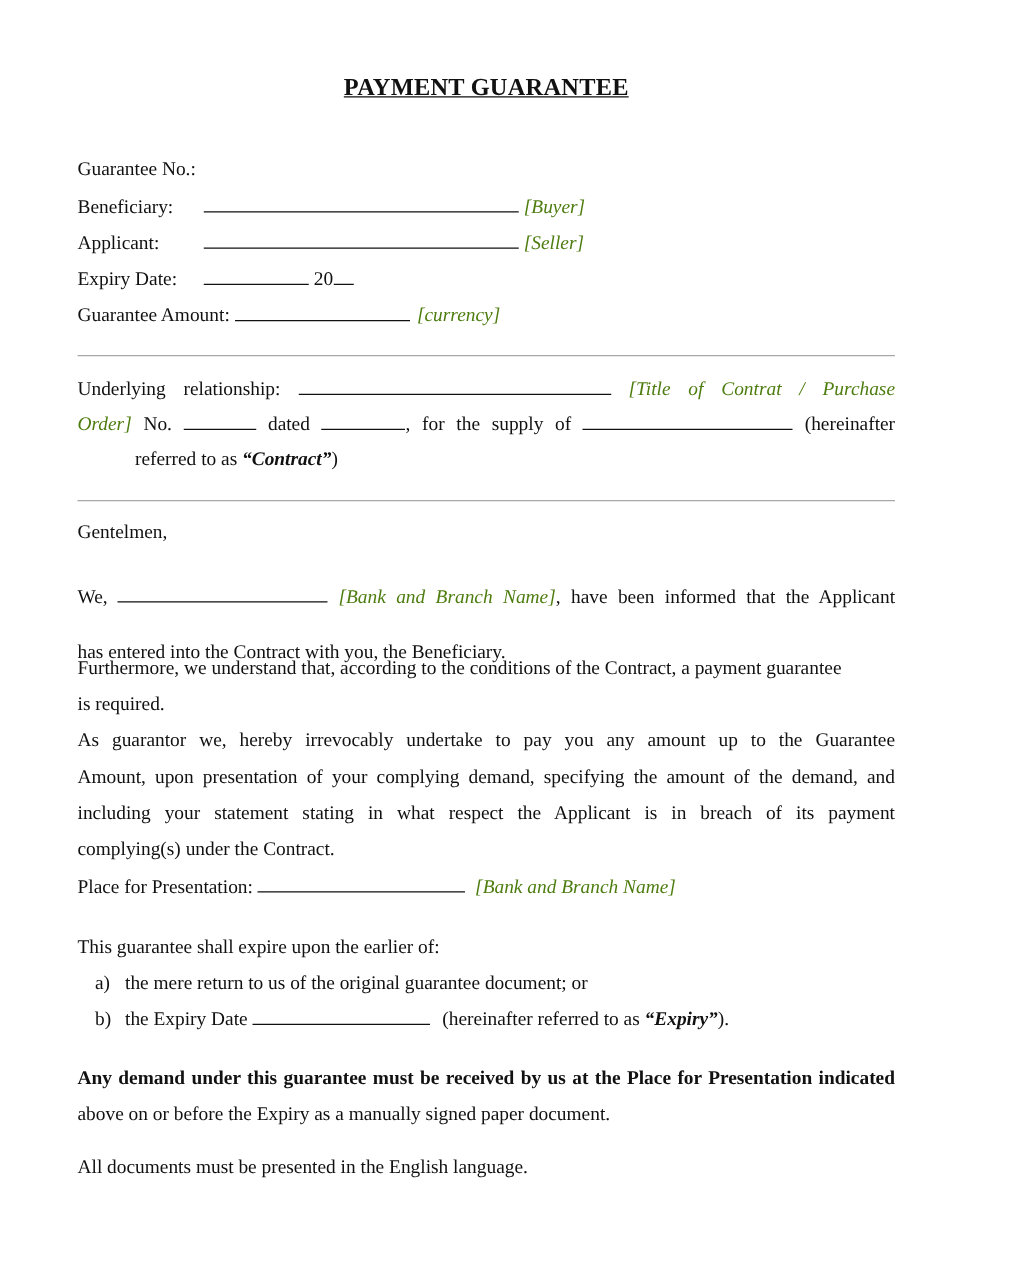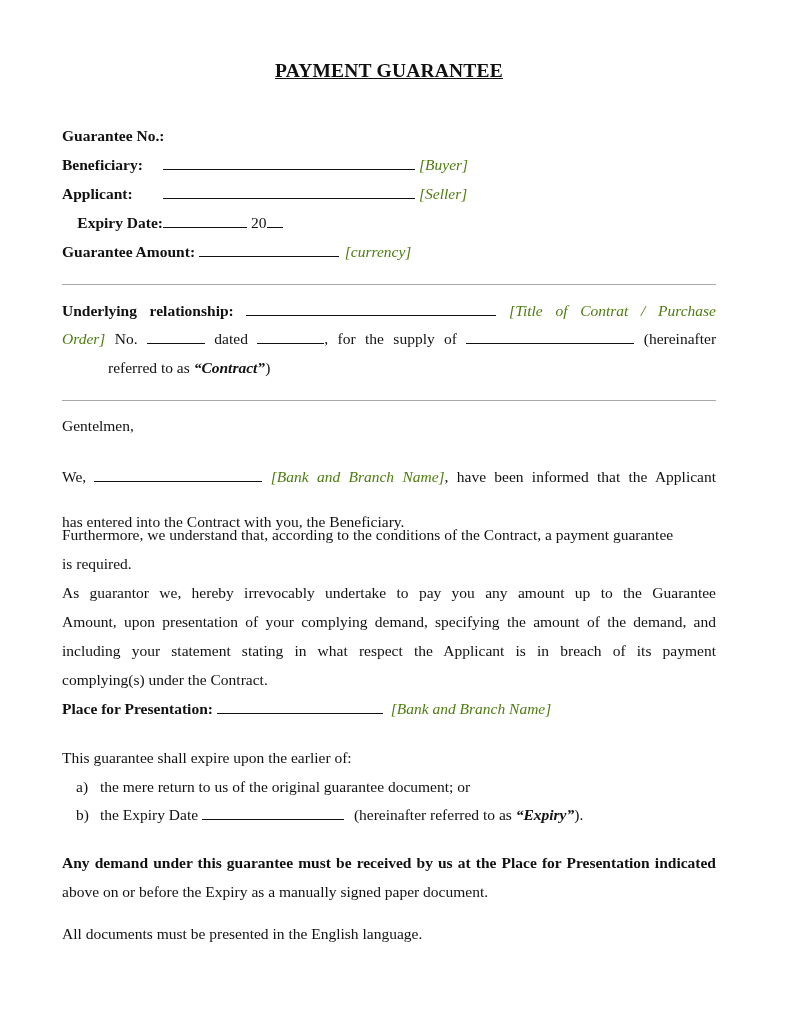--- a/index.html
+++ b/index.html
@@ -7,21 +7,21 @@
     width: 809px; height: 1018px; position: relative; overflow: hidden;
     font-family: "Liberation Serif", "DejaVu Serif", serif;
     color: #111111; font-size: 15.5px;
   }
   .page { position: absolute; left: 62px; top: 0; width: 654px; }
   .title {
     position: absolute; left: 0; width: 654px; top: 60px; text-align: center;
     font-weight: bold; font-size: 19.5px; text-decoration: underline; letter-spacing: 0.2px;
   }
   .line { position: absolute; left: 0; width: 654px; line-height: 20px; white-space: nowrap; }
-  .b { font-weight: bold; }
+  .b { font-weight: normal; }
   .ph { color: #4d7c0f; font-style: italic; }
   .blank { display: inline-block; border-bottom: 1.3px solid #111; height: 14px; vertical-align: baseline; }
   .hr { position: absolute; left: 0; width: 654px; height: 0; border-top: 1.5px solid #a8a8a8; }
   .just { text-align: justify; text-align-last: justify; white-space: normal; }
   .bi { font-weight: bold; font-style: italic; }
   .li-mark { display: inline-block; width: 24px; margin-left: 14px; }
 </style>
 </head>
 <body>
 
@@ -35,21 +35,21 @@
 
   <div class="line" style="top:155px;">
     <span class="b" style="display:inline-block;width:101px;">Beneficiary:</span><span class="blank" style="width:252px;"></span><span class="ph" style="margin-left:4px;">[Buyer]</span>
   </div>
 
   <div class="line" style="top:184px;">
     <span class="b" style="display:inline-block;width:101px;">Applicant:</span><span class="blank" style="width:252px;"></span><span class="ph" style="margin-left:4px;">[Seller]</span>
   </div>
 
   <div class="line" style="top:213px;">
-    <span class="b" style="display:inline-block;width:101px;text-align:right;">Expiry Date:</span><span class="blank" style="width:84px;"></span><span style="margin-left:4px;">20</span><span class="blank" style="width:16px;"></span>
+    <span class="b" style="display:inline-block;width:101px;">Expiry Date:</span><span class="blank" style="width:84px;"></span><span style="margin-left:4px;">20</span><span class="blank" style="width:16px;"></span>
   </div>
 
   <div class="line" style="top:242px;">
     <span class="b">Guarantee Amount:</span>
     <span class="blank" style="width:140px;"></span>
     <span class="ph" style="margin-left:2px;">[currency]</span>
   </div>
 
   <div class="hr" style="top:284px;"></div>
 

